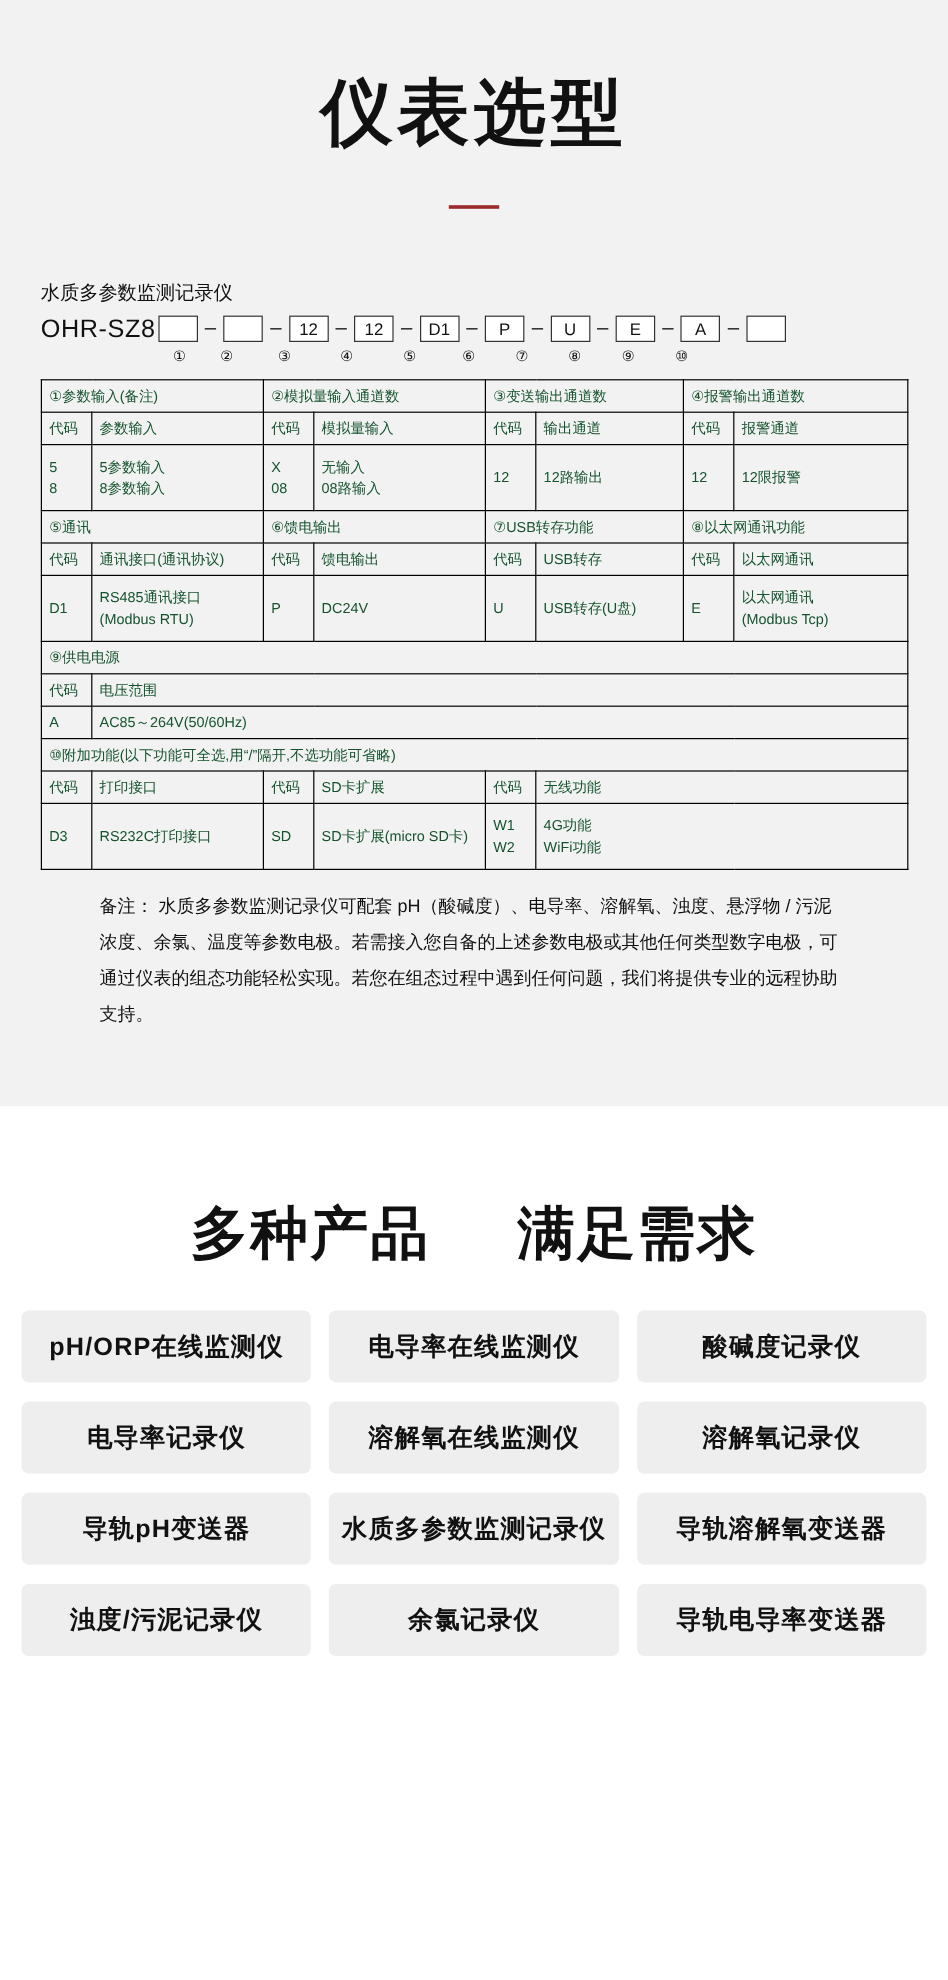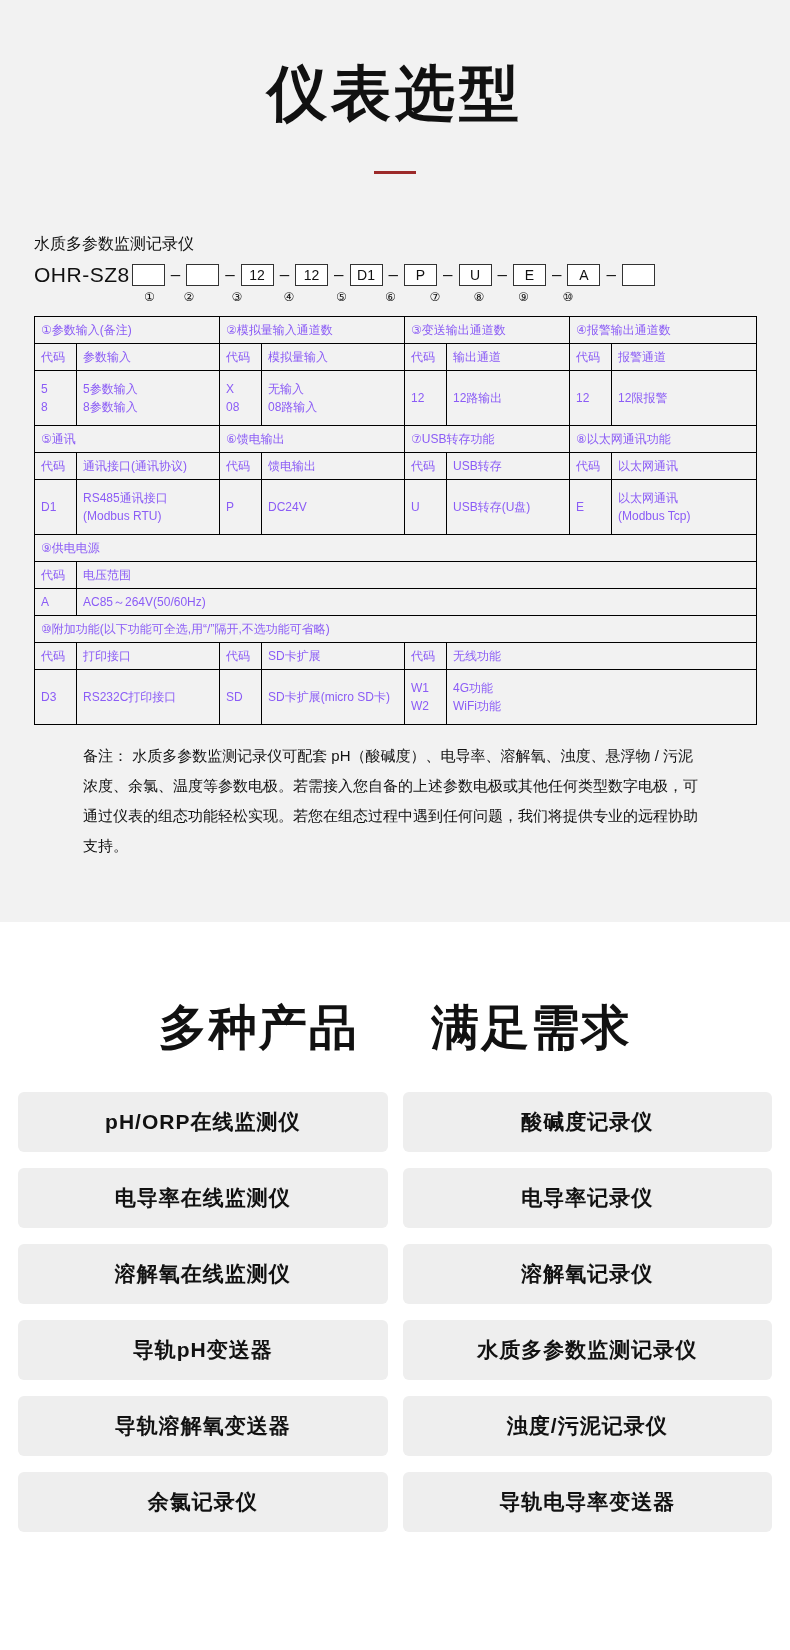--- a/index.html
+++ b/index.html
@@ -23,36 +23,36 @@
     margin:26px 0 0 0;
     line-height:1.25;
   }
   .title-rule{
     width:42px;height:3px;background:#9c2a2a;margin:40px auto 0 auto;
   }
 
   .model-wrap{margin:60px 0 0 0;padding:0 34px;}
   .model-name{font-size:16px;color:#111;margin-bottom:8px;}
   .model-line{
-    display:flex;align-items:center;font-size:20px;color:#111;
+    display:flex;font-size:20px;color:#111;
     letter-spacing:0;
   }
   .model-line .prefix{font-size:21px;letter-spacing:0.5px;}
   .slot{
     display:inline-block;border:1px solid #333;background:#fff;
     min-width:25px;height:20px;line-height:20px;text-align:center;
     font-size:14px;margin:0 2px;padding:0 3px;box-sizing:content-box;
   }
   .dash{margin:0 4px;font-size:17px;color:#111;}
   .circ-row{display:flex;align-items:center;font-size:12px;margin-top:3px;color:#111;}
 
   
   table.spec{
     border-collapse:collapse;width:722px;margin:12px 0 0 0;
-    font-size:12px;color:#8b5cf6;table-layout:fixed;
+    font-size:12px;color:#14532d;table-layout:fixed;
   }
   table.spec td{
     border:1px solid #000;padding:4px 6px;vertical-align:middle;
     line-height:1.5;
   }
   td.hdr{font-size:12px;font-weight:normal;}
   td.sub{font-size:12px;}
   .tall{height:46px;vertical-align:top;}
   .note{
     margin:16px 34px 0 34px;font-size:15px;line-height:2;color:#111;
@@ -62,21 +62,21 @@
 
   
   .sec2{background:#fff;padding:54px 0 40px 0;}
   .sec2-title{
     text-align:center;font-size:48px;font-weight:bold;color:#111;
     letter-spacing:2px;margin:20px 0 32px 0;
   }
   .sec2-title span{display:inline-block;}
   .gap{display:inline-block;width:42px;}
   .prod-grid{
-    display:grid;grid-template-columns:1fr 1fr;gap:16px 15px;
+    display:grid;grid-template-columns:1fr 1fr 1fr;gap:16px 15px;
     padding:0 18px;
   }
   .prod{
     background:#eeeeee;border-radius:6px;text-align:center;
     font-size:21px;color:#111;padding:16px 4px;font-weight:bold;
     letter-spacing:1px;
   }
 </style>
 </head>
 <body>
@@ -260,23 +260,23 @@
 
   <section class="sec2">
     <h2 class="sec2-title">
       <span>多种产品</span>
       <span class="gap"></span>
       <span>满足需求</span>
     </h2>
 
     <div class="prod-grid">
       <div class="prod">pH/ORP在线监测仪</div>
+      <div class="prod">电导率在线监测仪</div>
+
       <div class="prod">酸碱度记录仪</div>
-
-      <div class="prod">电导率在线监测仪</div>
       <div class="prod">电导率记录仪</div>
 
       <div class="prod">溶解氧在线监测仪</div>
       <div class="prod">溶解氧记录仪</div>
 
       <div class="prod">导轨pH变送器</div>
       <div class="prod">水质多参数监测记录仪</div>
 
       <div class="prod">导轨溶解氧变送器</div>
       <div class="prod">浊度/污泥记录仪</div>

